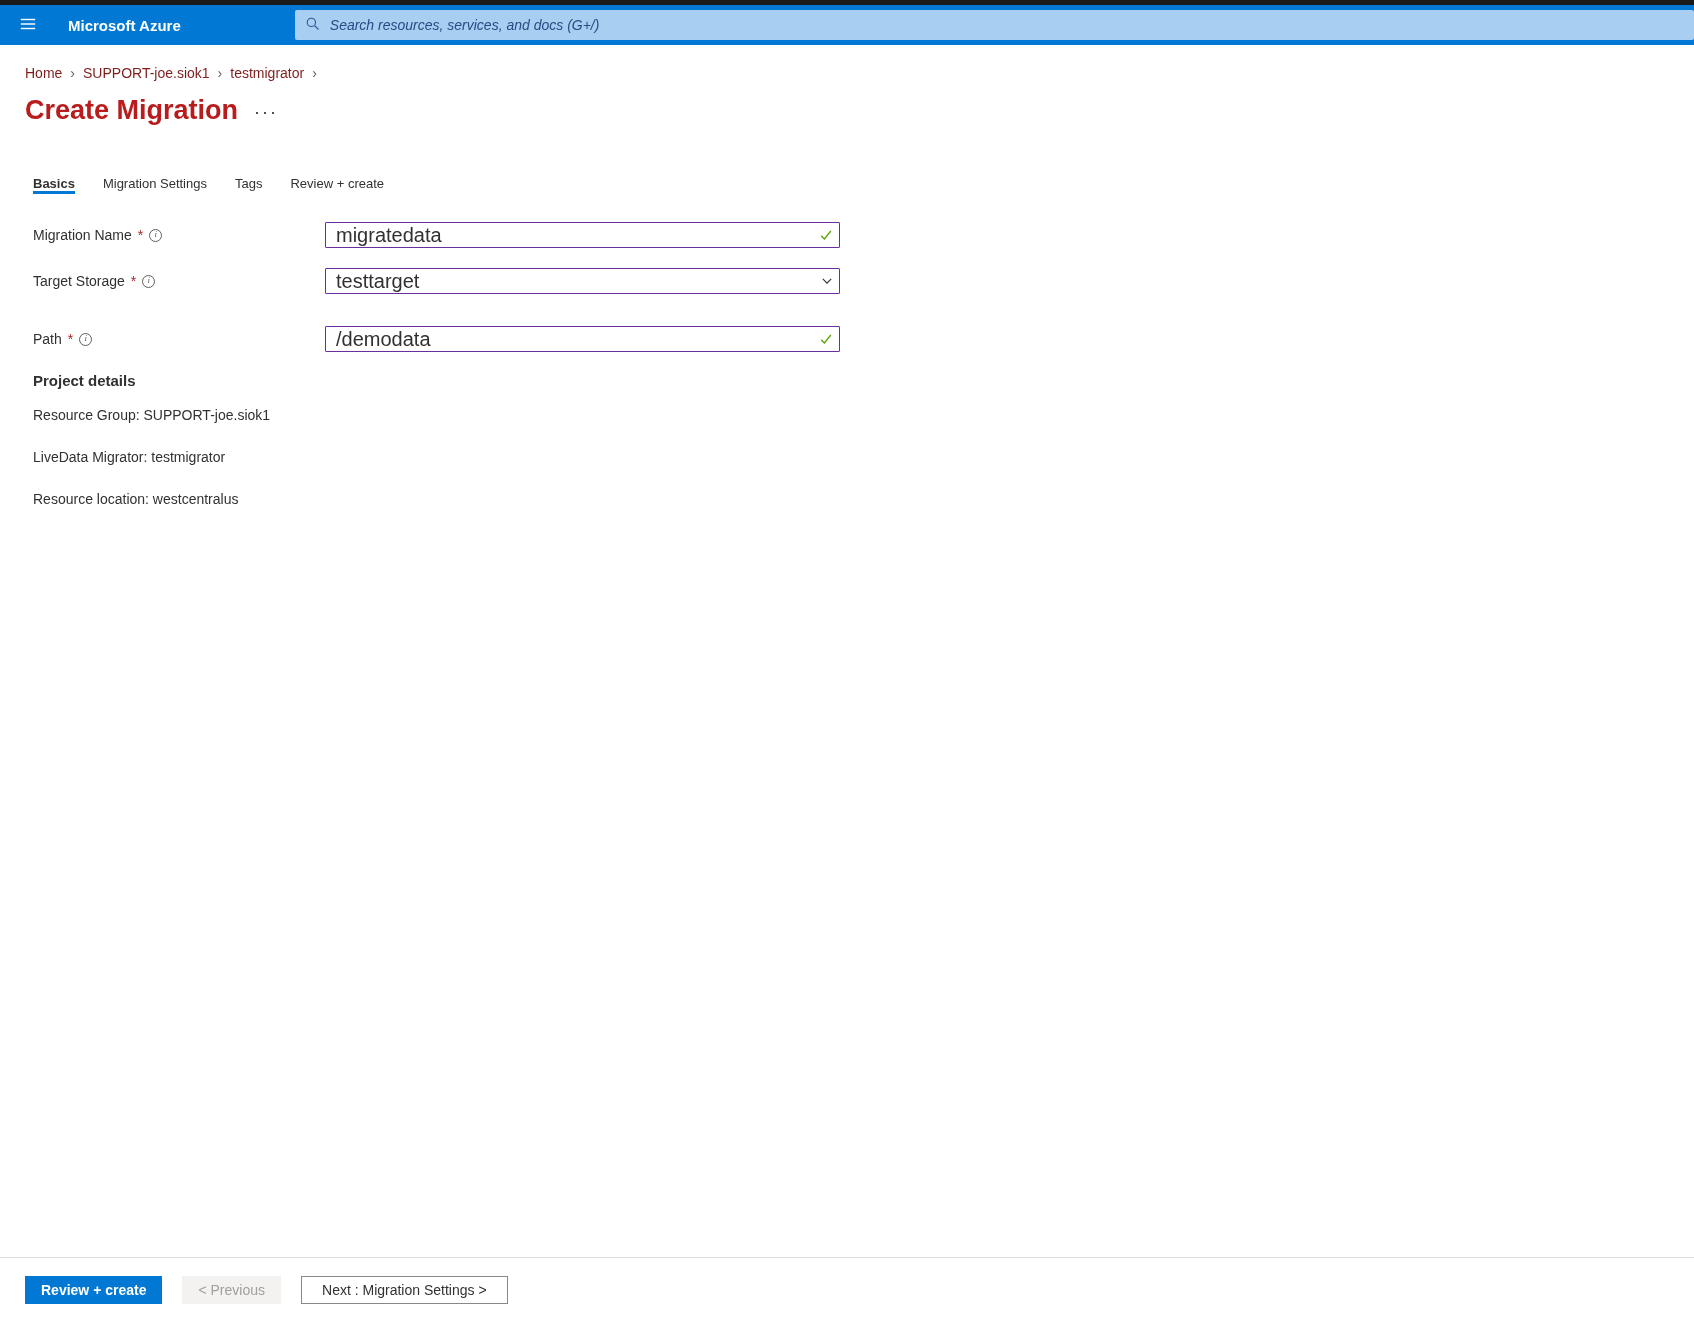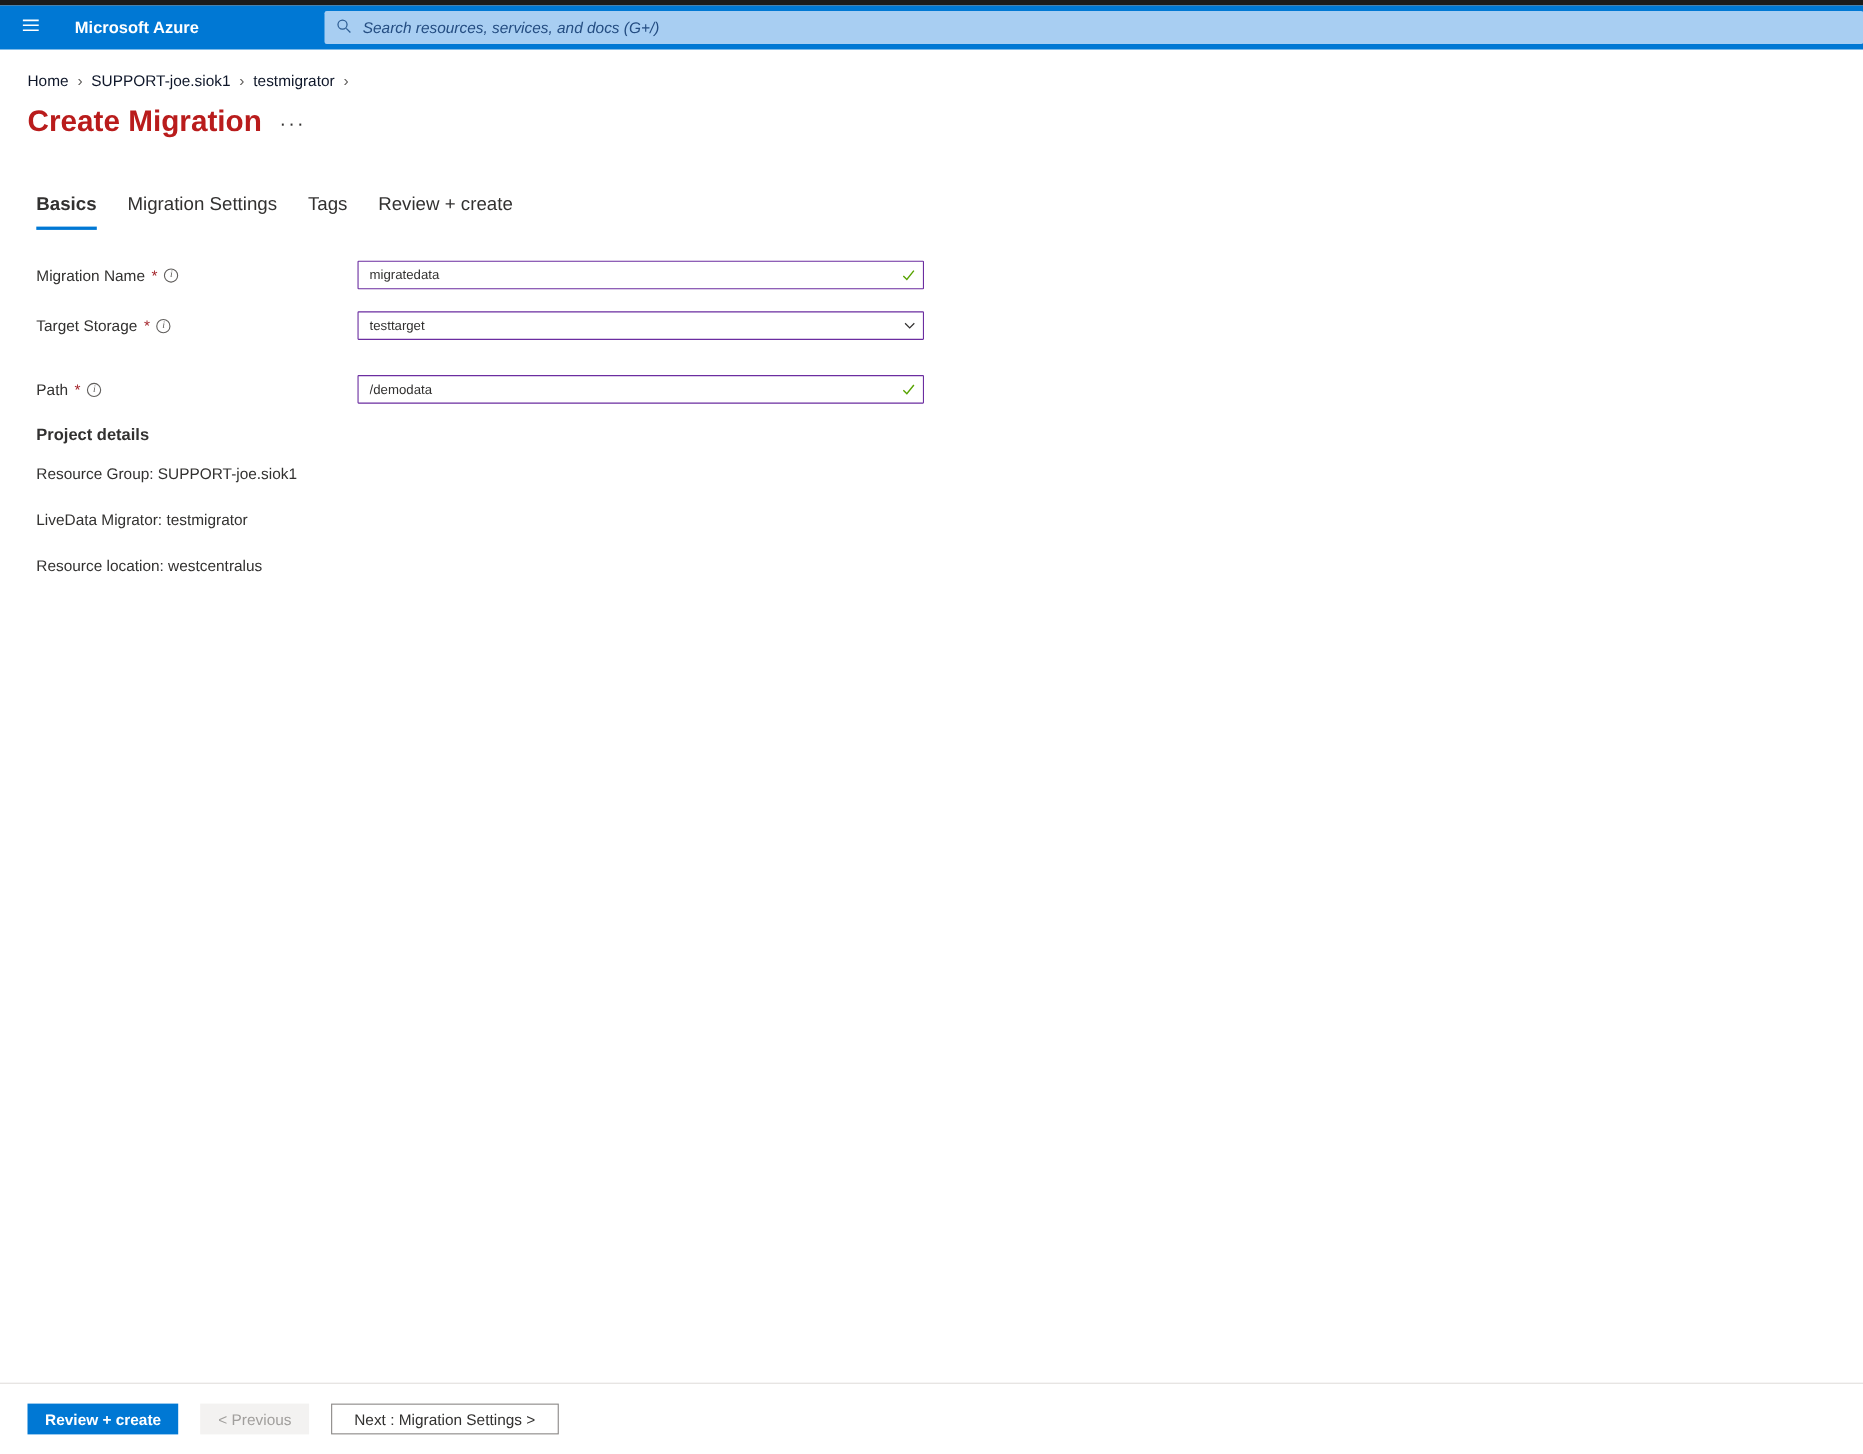--- a/index.html
+++ b/index.html
@@ -83,21 +83,21 @@
     position: relative;
   }
   .breadcrumbs {
     display: flex;
     align-items: center;
     flex-wrap: wrap;
     font-size: 14px;
     margin-bottom: 14px;
   }
   .breadcrumbs a {
-    color: #0f172a;
+    color: #7f1d1d;
     text-decoration: none;
     cursor: pointer;
   }
   .breadcrumbs .sep {
     margin: 0 8px;
     color: #605e5c;
   }
   .page-title-row {
     display: flex;
     align-items: center;
@@ -118,22 +118,21 @@
   }
   
   .tabs {
     display: flex;
     gap: 28px;
     border-bottom: 0;
     padding-left: 8px;
     margin-bottom: 28px;
   }
   .tab {
-    font-size: 17px;
-    padding-bottom: 10px;
+    font-size: 13px;
     cursor: pointer;
     color: #323130;
   }
   .tab.active {
     font-weight: 600;
     border-bottom: 3px solid #0078d4;
   }
   
   .form-area { padding-left: 8px; }
   .form-row {
@@ -168,21 +167,21 @@
   .field-wrap {
     position: relative;
     width: 515px;
   }
   .field {
     width: 100%;
     height: 26px;
     border: 1px solid #6b2da0;
     border-radius: 1px;
     padding: 0 30px 0 10px;
-    font-size: 12px;
+    font-size: 20px;
     color: #323130;
     outline: none;
     background: #fff;
   }
   .field-right-icon {
     position: absolute;
     right: 6px;
     top: 50%;
     transform: translateY(-50%);
     display: flex;

